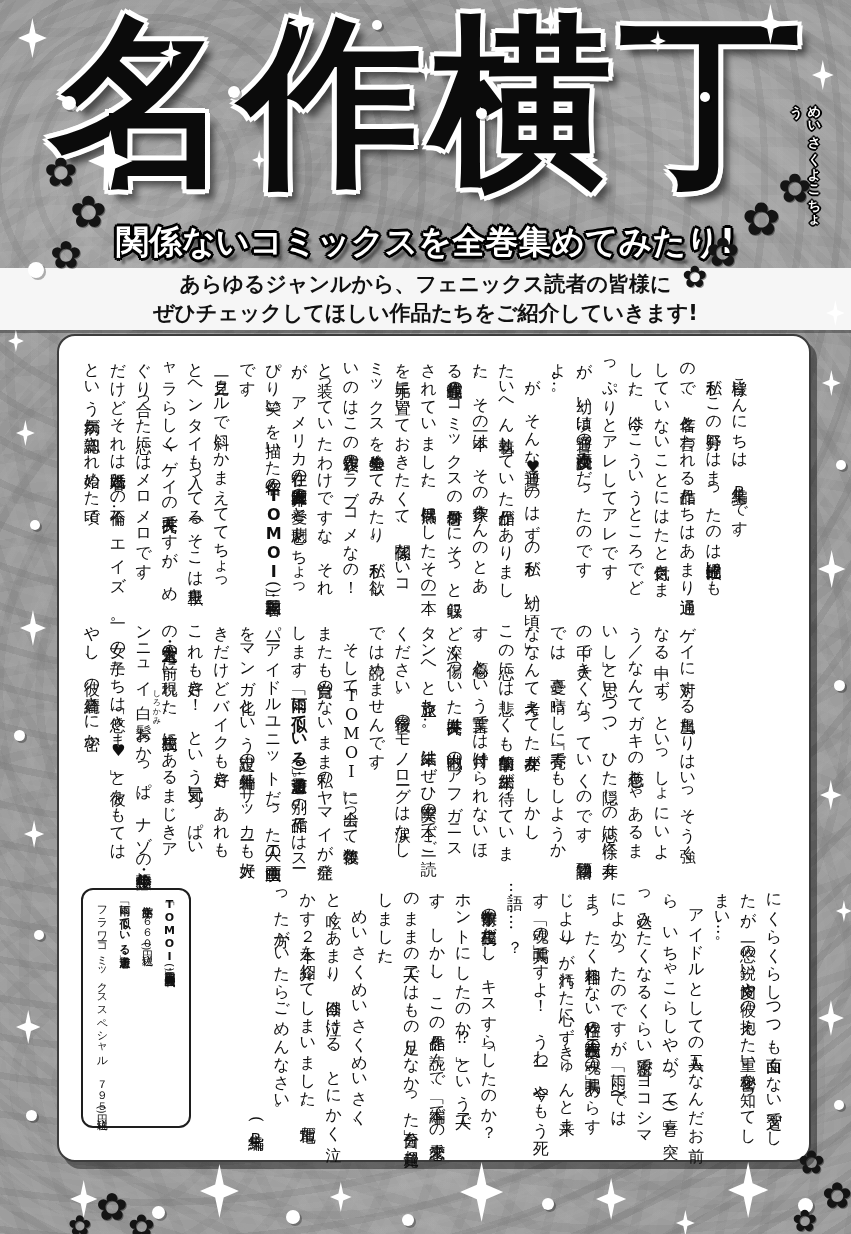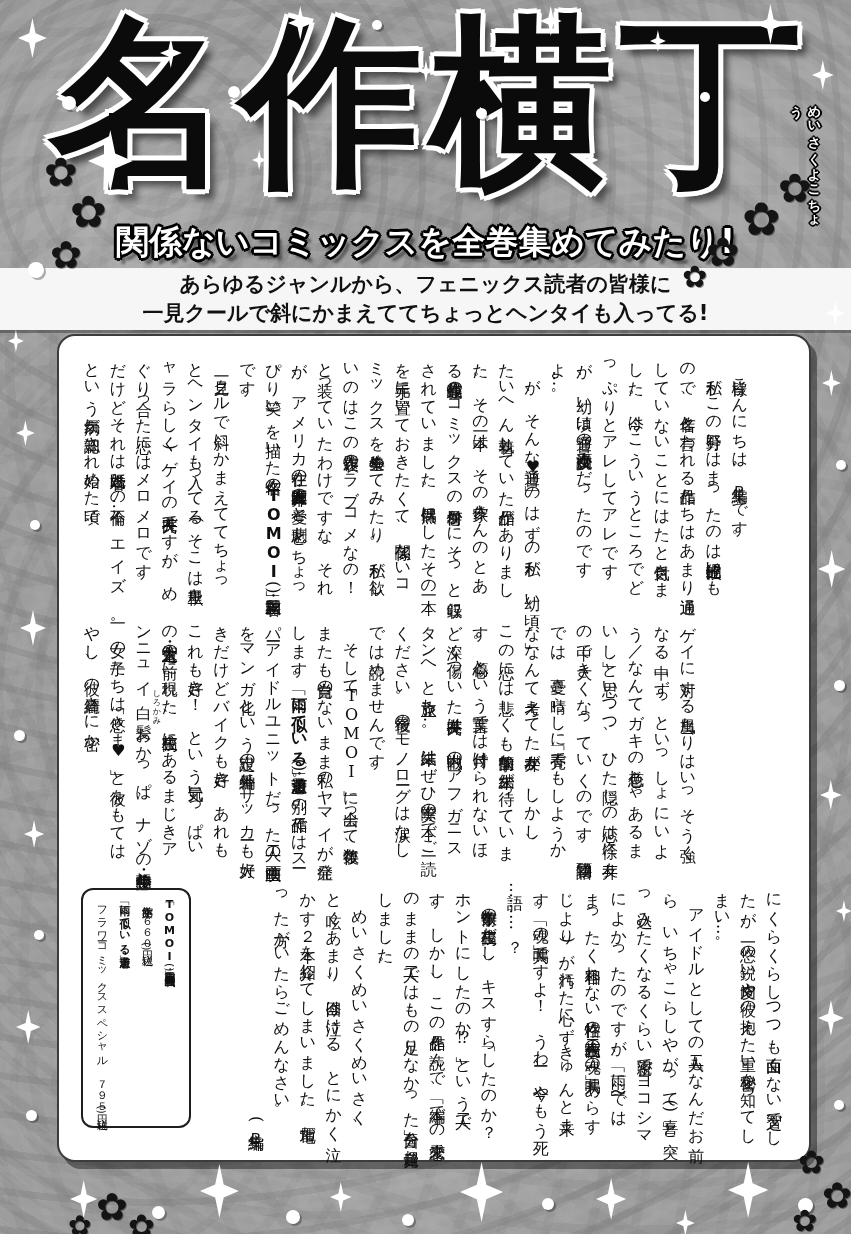--- a/index.html
+++ b/index.html
@@ -88,21 +88,21 @@
       line-height:1;text-shadow:1px 1px 0 rgba(0,0,0,.4);}
 </style>
 </head>
 <body>
 
 <h1 class="main-title">名作横丁</h1>
 <div class="title-furigana">めいさくよこちょう</div>
 <p class="tagline">関係ないコミックスを全巻集めてみたり!</p>
 <div class="intro-band">
   <p>あらゆるジャンルから、フェニックス読者の皆様に</p>
-  <p>一見クールで斜にかまえててちょっとヘンタイも入ってる!</p>
+  <p>ぜひチェックしてほしい作品たちをご紹介していきます!</p>
 </div>
 
 <main class="article-box">
   <section class="vband" id="band-0">
       <p class="indent"><span>皆様こんにちは。編集Ｂです。</span></p>
       <p class="indent"><span>私がこの分野にはまったのは比較的遅いもので、名作と言われる作品たちはあまり通過していないことにはたと気付きました。今はこういうところでどっぷりとアレしてアレですが、幼い頃は普通の少女漫画読みだったのですよ…。</span></p>
       <p class="indent"><span>が、そんな「普通♥」のはずの私が、幼い頃たいへん執着していた作品がありました。その一本は、その作家さんのとある連載作品のコミックスの何巻目かにそっと収録されていました。偶然目にしたその一本を手元に置いておきたくて、関係ないコミックスを全巻集めてみたり。私が欲しいのはこの表題作のラブコメなの！　と装っていたわけですな。それが、アメリカ在住の日本人医師・友井の愛と悲劇(とちょっぴり笑い)を描いた名作の「</span><span class="gothic-bold up">TOMOI</span><span>」(著・秋里和国)です。</span></p>
       <p class="indent"><span>一見クールで斜にかまえててちょっとヘンタイも入ってる(そこは秋里キャラらしく)ゲイの友井氏ですが、めぐり合った恋にはメロメロです。だけどそれは既婚者との不倫…。エイズという病気が認知され始めた頃で、</span></p>
     </section>
   <section class="vband" id="band-1">

